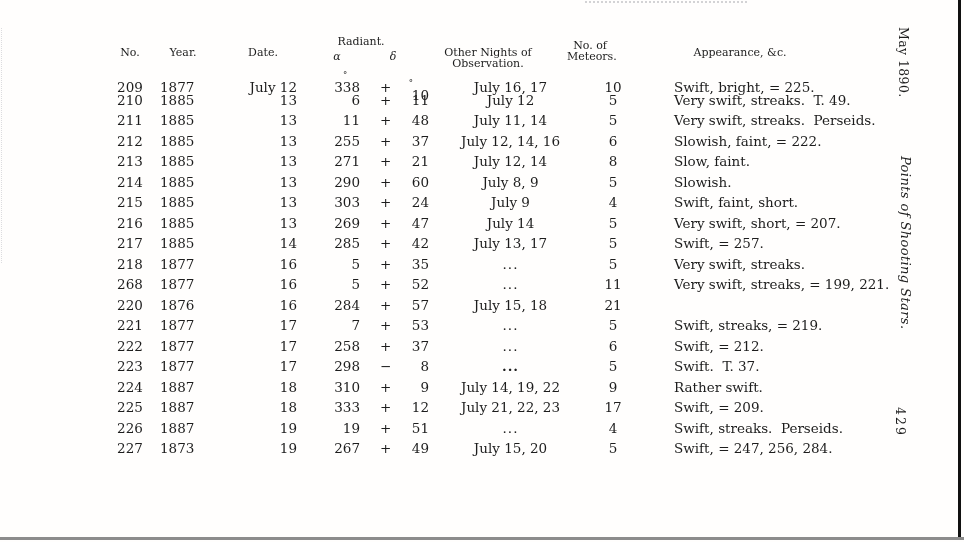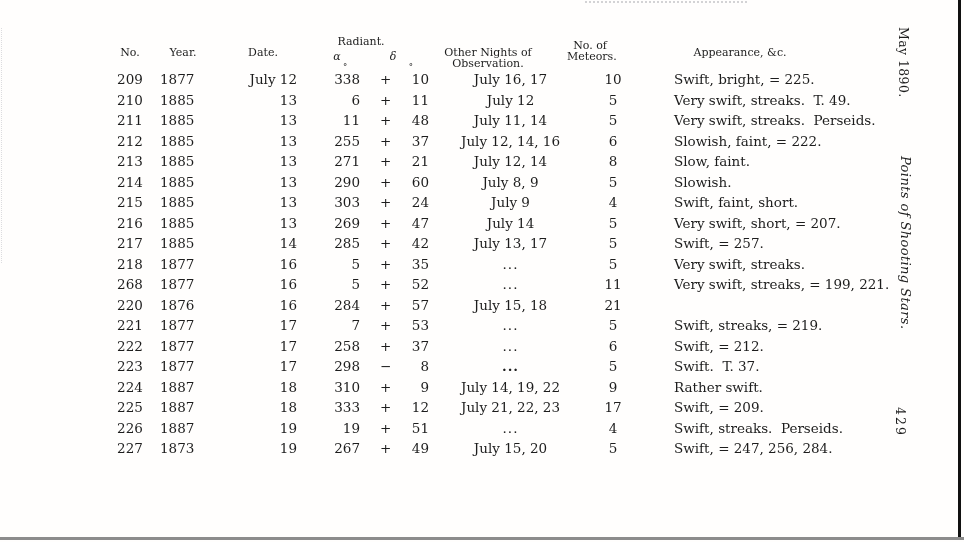--- a/index.html
+++ b/index.html
@@ -43,21 +43,21 @@
   .c-no    { width:60px; text-align:center; }
   .c-year  { width:53px; text-align:left; }
   .c-date  { width:84px; text-align:right; padding-right:3px; }
   .c-alpha { width:60px; text-align:right; }
   .c-delta { width:49px; padding-left:20px; display:flex; justify-content:space-between; }
   .c-nights{ width:163px; text-align:center; }
   .c-met   { width:42px; text-align:center; }
   .c-app   { flex:1; padding-left:40px; white-space:pre; }
   .dots { letter-spacing:1px; }
   .dots-bold { font-weight:bold; }
-  .deg { position:relative; display:inline-block; }
+  .deg { position:relative; display:inline-block;margin-top:8px; }
   .deg::after { content:"\00B0"; position:absolute; font-size:8.5px; top:-6px; line-height:8px; }
   .deg-mid::after  { left:34%; }
   .deg-left::after { left:-3px; }
 </style>
 </head>
 <body>
 
 <div class="page">
 
   <div class="top-dotted"></div>

